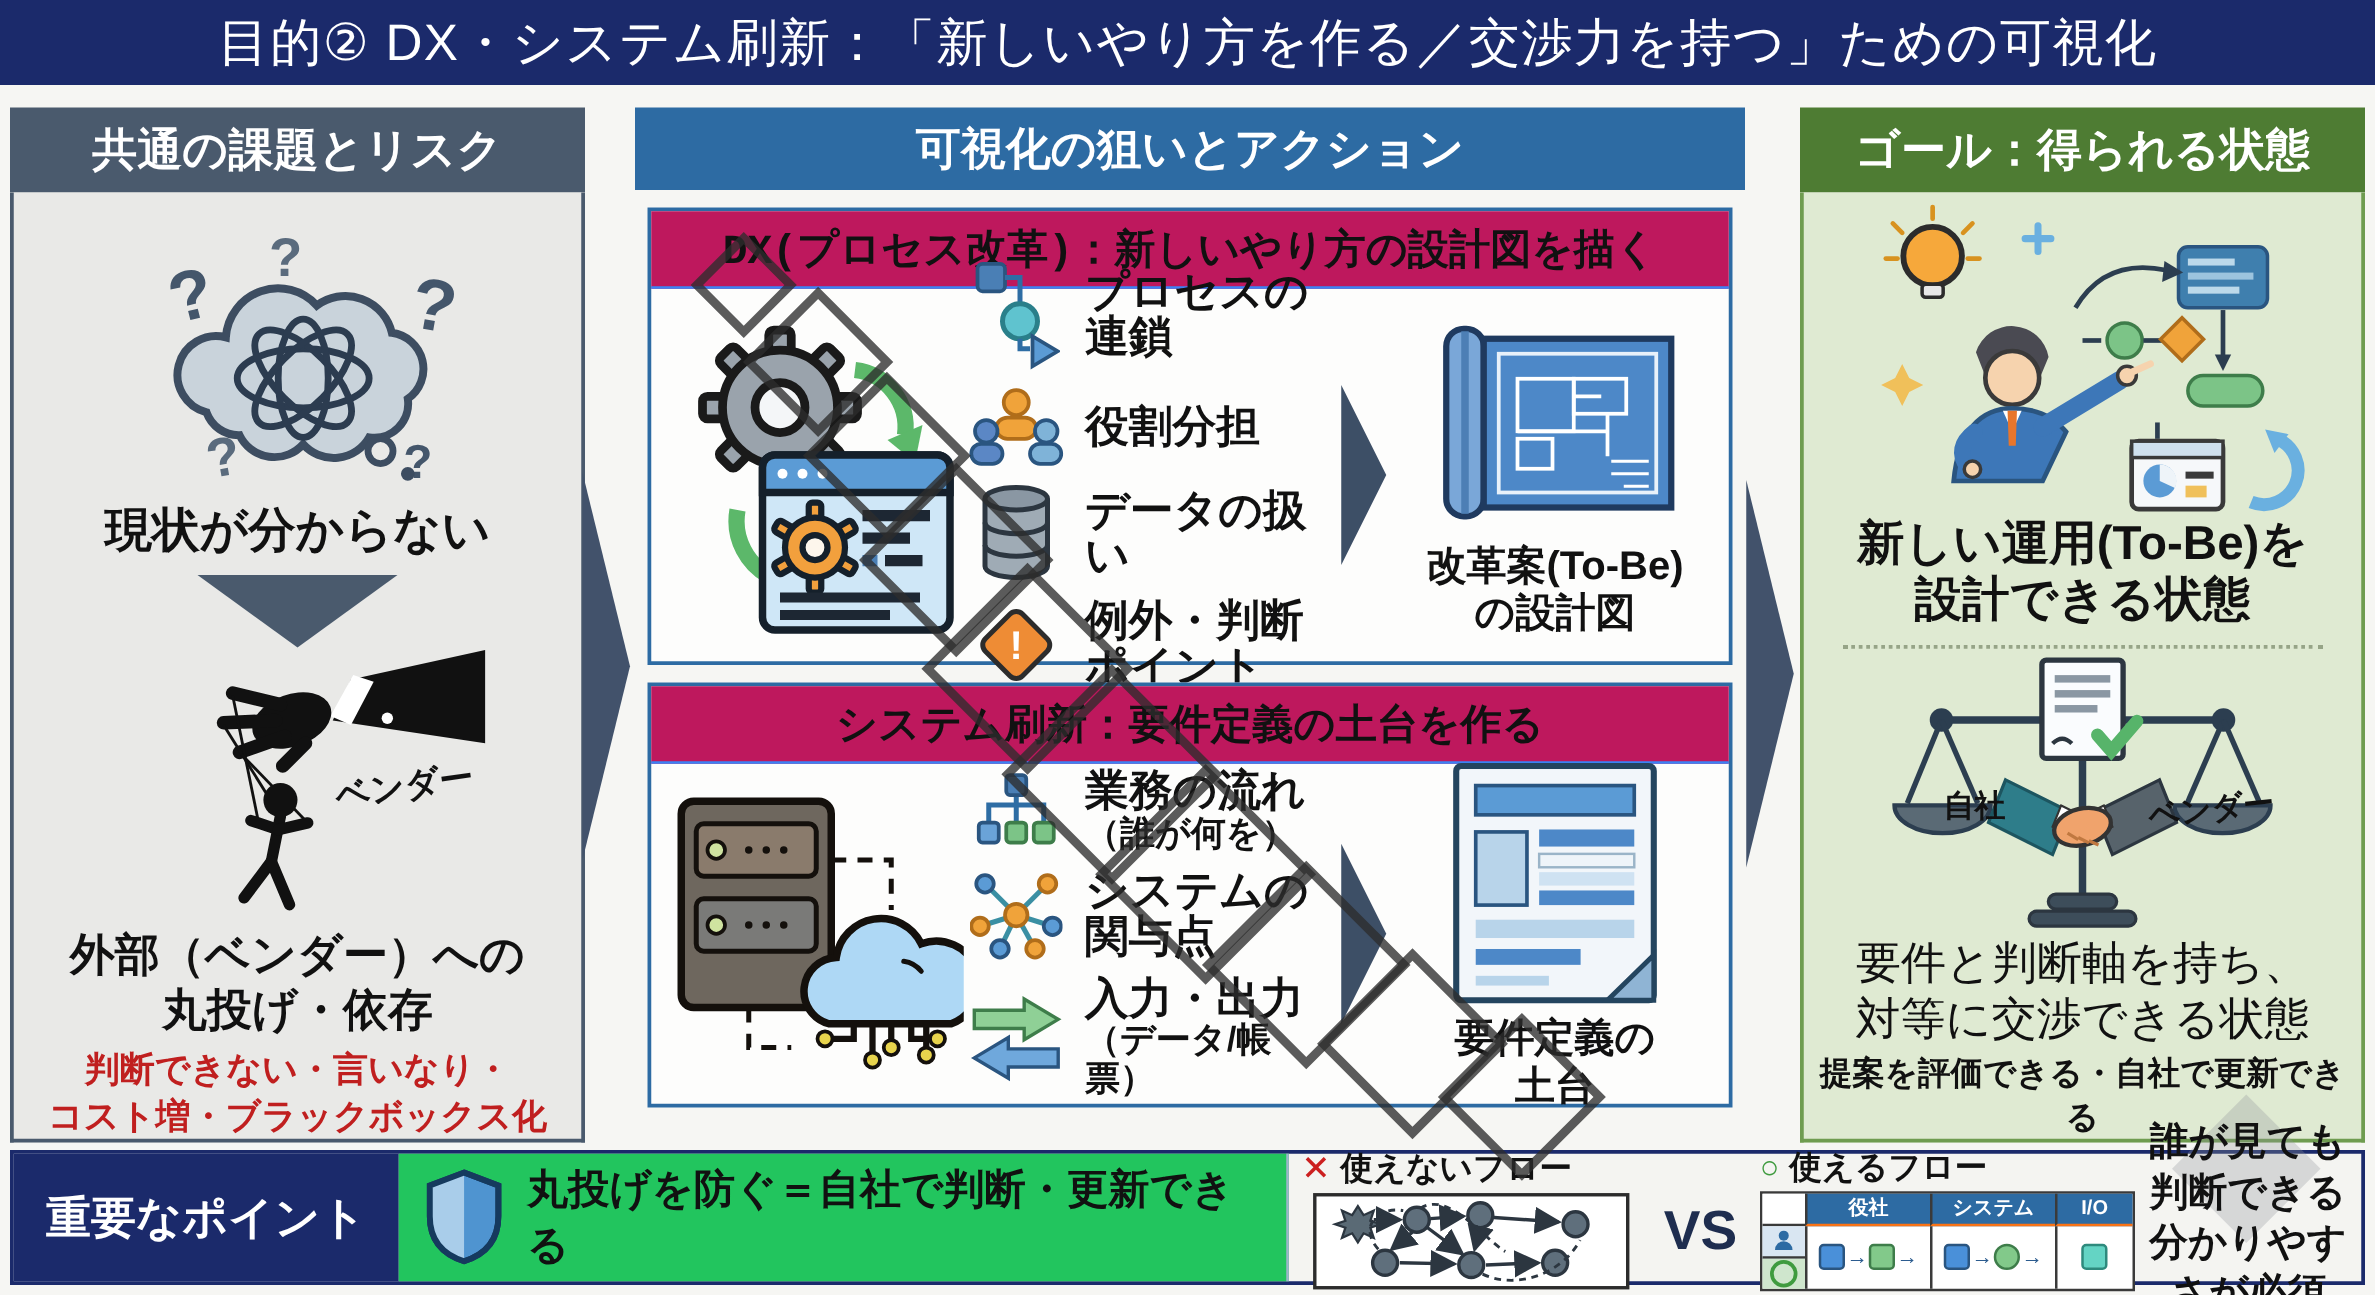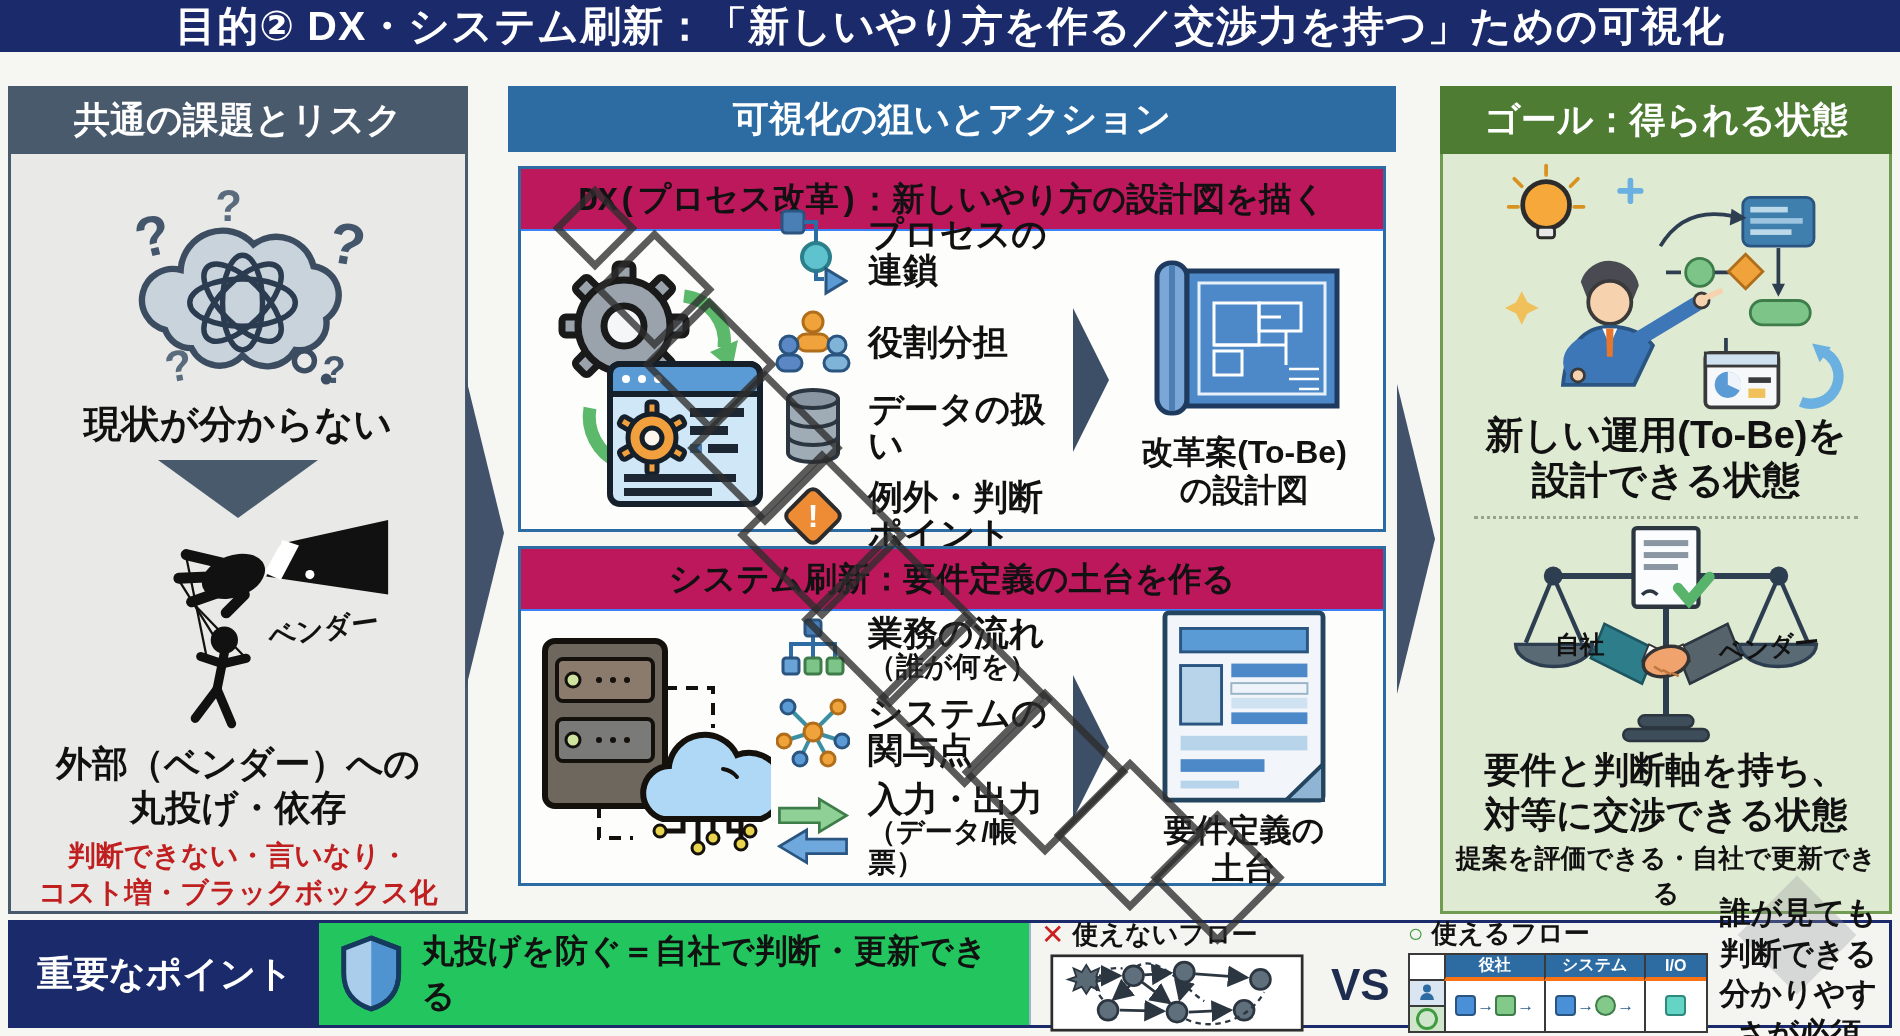--- a/index.html
+++ b/index.html
@@ -1,20 +1,20 @@
 <!DOCTYPE html>
 <html><head>
 <meta charset="utf-8">
 <style>
   html,body{margin:0;padding:0;background:#fff;}
   .page{position:relative;width:1900px;height:1036px;background:#f6f6f3;overflow:hidden;
         font-family:"Liberation Sans","DejaVu Sans",sans-serif;color:#111;}
   
-  .title-bar{position:absolute;left:0;top:0;width:1900px;height:52px;background:#1b2a6b;color:#fff;
-             display:flex;align-items:center;justify-content:center;font-size:41px;font-weight:bold;letter-spacing:1px;}
+  .title-bar{position:absolute;left:0;top:0;width:1900px;height:68px;background:#1b2a6b;color:#fff;
+             display:flex;align-items:center;justify-content:center;font-size:41px;font-weight:normal;letter-spacing:1px;}
   
   .col-hdr{height:68px;display:flex;align-items:center;justify-content:center;color:#fff;font-size:36px;font-weight:bold;}
   .left-col{position:absolute;left:8px;top:86px;width:460px;height:828px;}
   .left-col .col-hdr{background:#4a5a6d;}
   .left-body{position:absolute;left:0;top:68px;right:0;bottom:0;background:#e9e9e7;border:3px solid #4a5a6d;border-top:none;
              display:flex;flex-direction:column;align-items:center;overflow:hidden;}
   .p1{font-size:38px;font-weight:bold;margin-top:2px;}
   .down-arrow{width:0;height:0;border-left:80px solid transparent;border-right:80px solid transparent;
               border-top:58px solid #4a5a6d;margin:10px 0 2px 0;}
   .p2{font-size:36px;font-weight:bold;text-align:center;line-height:1.22;margin-top:2px;}
@@ -43,21 +43,21 @@
   .arrow-l{left:466px;top:378px;}
   .arrow-r{left:1397px;top:384px;}
   
   .right-col{position:absolute;left:1440px;top:86px;width:452px;height:828px;}
   .right-col .col-hdr{background:#4e7c33;}
   .right-body{position:absolute;left:0;top:68px;right:0;bottom:0;background:#dfead2;border:3px solid #6f9c50;border-top:none;
               display:flex;flex-direction:column;align-items:center;overflow:hidden;}
   .goal1{font-size:38px;font-weight:bold;text-align:center;line-height:1.2;}
   .goal-sub{font-size:29px;font-weight:bold;text-align:center;margin-top:4px;}
   .divider{width:86%;border-top:3px dotted #96a487;margin:12px 0 4px 0;}
-  .goal2{font-size:36px;font-weight:bold;text-align:left;line-height:1.25;}
+  .goal2{font-size:36px;font-weight:normal;text-align:center;line-height:1.25;}
   .goal2-sub{font-size:26px;font-weight:bold;text-align:center;margin-top:4px;}
   
   .bottom{position:absolute;left:8px;top:920px;width:1884px;height:108px;border:3px solid #1b2a6b;background:#f4f4f1;
           box-sizing:border-box;display:flex;}
   .b-label{width:308px;background:#1b2a6b;color:#fff;display:flex;align-items:center;justify-content:center;
            font-size:36px;font-weight:bold;flex:none;}
   .b-point{width:712px;background:#22c55e;display:flex;align-items:center;gap:20px;padding:0 22px;flex:none;
            border-right:2px solid #9db4cc;box-sizing:border-box;}
   .b-point-text{font-size:33px;font-weight:bold;}
   .b-flows{flex:1;display:flex;align-items:center;padding:0 10px;gap:10px;}
@@ -68,21 +68,21 @@
   .vs{font-size:44px;font-weight:bold;color:#1e2d4f;margin:22px 8px 0 8px;}
   .conclusion{flex:1;text-align:center;font-size:31px;font-weight:bold;line-height:1.3;position:relative;}
   .conclusion .txt{position:relative;z-index:2;}
   .wm-faint{position:absolute;right:40px;top:0px;width:84px;height:84px;background:rgba(145,150,155,.3);
             transform:rotate(45deg);z-index:1;}
   
   .sw{width:300px;height:80px;background:#fff;border:2px solid #3a3a3a;display:grid;
       grid-template-columns:34px 1fr 1fr 62px;grid-template-rows:26px 1fr;box-sizing:border-box;}
   .sw-cell{border-left:2px solid #3a3a3a;box-sizing:border-box;}
   .sw-h{background:#2d6ba3;color:#fff;font-size:16px;font-weight:bold;display:flex;align-items:center;justify-content:center;
-        border-bottom:4px solid #f97316;}
+        border-bottom:2px solid #f97316;}
   .sw-corner{border-left:none;border-bottom:2px solid #3a3a3a;background:#fff;}
   .sw-actors{border-left:none;display:flex;flex-direction:column;}
   .sw-actor{flex:1;display:flex;align-items:center;justify-content:center;}
   .sw-actor.top{background:#d9e6f2;border-bottom:2px solid #3a3a3a;}
   .sw-actor.bot{background:#cfe6cd;}
   .sw-flow{display:flex;align-items:center;justify-content:center;gap:1px;}
   .shape{width:21px;height:21px;border-radius:4px;box-sizing:border-box;display:inline-block;}
   .sh-blue{background:#4a90d9;border:2px solid #2a5580;}
   .sh-green{background:#82c98a;border:2px solid #3e7d4a;}
   .sh-teal{background:#64d4c4;border:2px solid #2e8a7d;}

